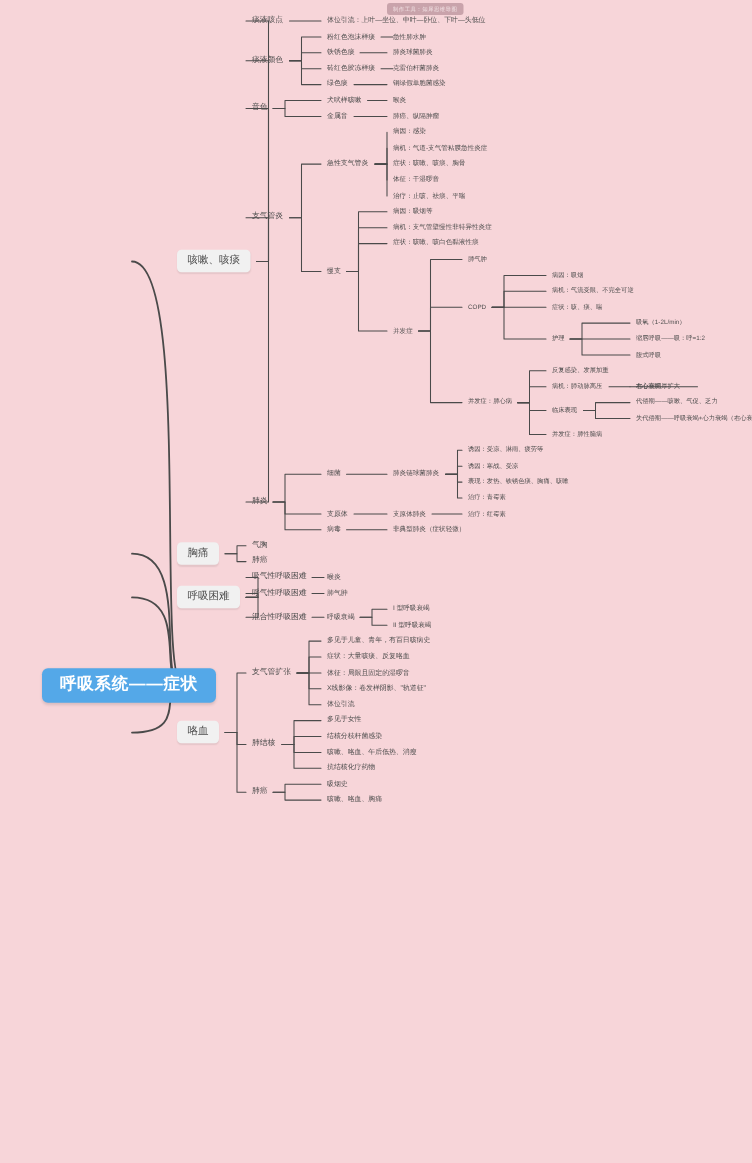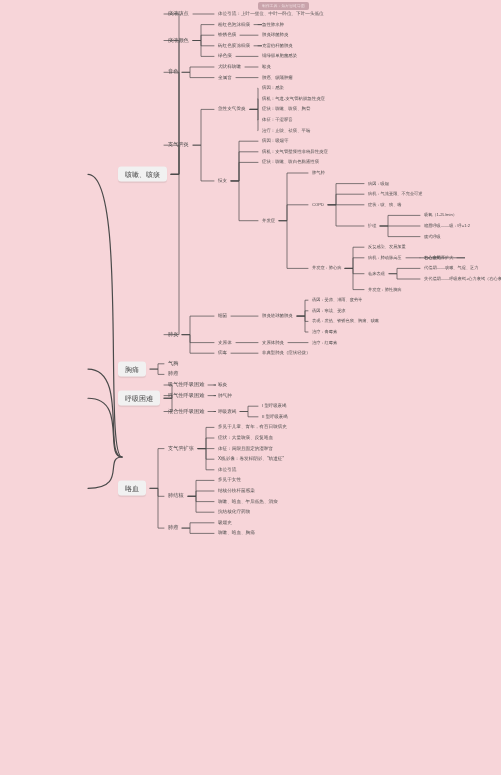--- a/index.html
+++ b/index.html
@@ -138,20 +138,21 @@
       <path stroke-width="0.7" d="M 150 488.34999999999997 H 158 V 496.3 H 164" fill="none" stroke="#4a4a4a" stroke-linecap="round" stroke-linejoin="round"></path>
       <path stroke-width="0.7" d="M 188 496.3 H 196 V 480.4 H 214" fill="none" stroke="#4a4a4a" stroke-linecap="round" stroke-linejoin="round"></path>
       <path stroke-width="0.7" d="M 188 496.3 H 196 V 491 H 214" fill="none" stroke="#4a4a4a" stroke-linecap="round" stroke-linejoin="round"></path>
       <path stroke-width="0.7" d="M 188 496.3 H 196 V 501.59999999999997 H 214" fill="none" stroke="#4a4a4a" stroke-linecap="round" stroke-linejoin="round"></path>
       <path stroke-width="0.7" d="M 188 496.3 H 196 V 512.2 H 214" fill="none" stroke="#4a4a4a" stroke-linecap="round" stroke-linejoin="round"></path>
       <path stroke-width="0.7" d="M 150 488.34999999999997 H 158 V 528.0999999999999 H 164" fill="none" stroke="#4a4a4a" stroke-linecap="round" stroke-linejoin="round"></path>
       <path stroke-width="0.7" d="M 182 528.0999999999999 H 190 V 522.8 H 214" fill="none" stroke="#4a4a4a" stroke-linecap="round" stroke-linejoin="round"></path>
       <path stroke-width="0.7" d="M 182 528.0999999999999 H 190 V 533.4 H 214" fill="none" stroke="#4a4a4a" stroke-linecap="round" stroke-linejoin="round"></path>
     </svg>
   <div class="watermark">制作工具：知犀思维导图</div>
+<div class="node root" style="left: 28px; top: 457px;">呼吸系统——症状</div>
     <div class="node lvl1" style="left: 118px; top: 174.325px;">咳嗽、咳痰</div>
     <div class="node lvl2" style="left: 168px; top: 14px;">痰液咳点</div>
     <div class="node lvl3" style="left: 218px; top: 14px;">体位引流：上叶—坐位、中叶—卧位、下叶—头低位</div>
     <div class="node lvl2" style="left: 168px; top: 40.5px;">痰液颜色</div>
     <div class="node lvl3" style="left: 218px; top: 24.6px;">粉红色泡沫样痰</div>
     <div class="node lvl4" style="left: 262px; top: 24.6px;">急性肺水肿</div>
     <div class="node lvl3" style="left: 218px; top: 35.2px;">铁锈色痰</div>
     <div class="node lvl4" style="left: 262px; top: 35.2px;">肺炎球菌肺炎</div>
     <div class="node lvl3" style="left: 218px; top: 45.8px;">砖红色胶冻样痰</div>
     <div class="node lvl4" style="left: 262px; top: 45.8px;">克雷伯杆菌肺炎</div>

